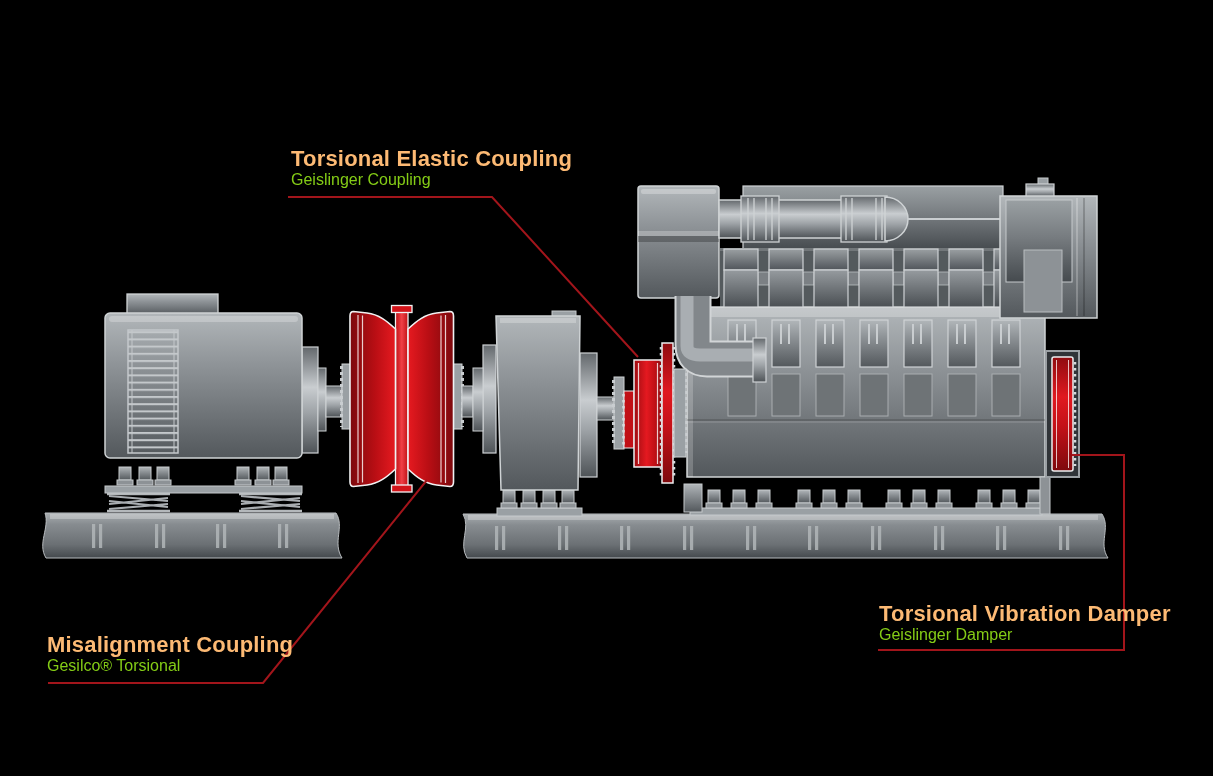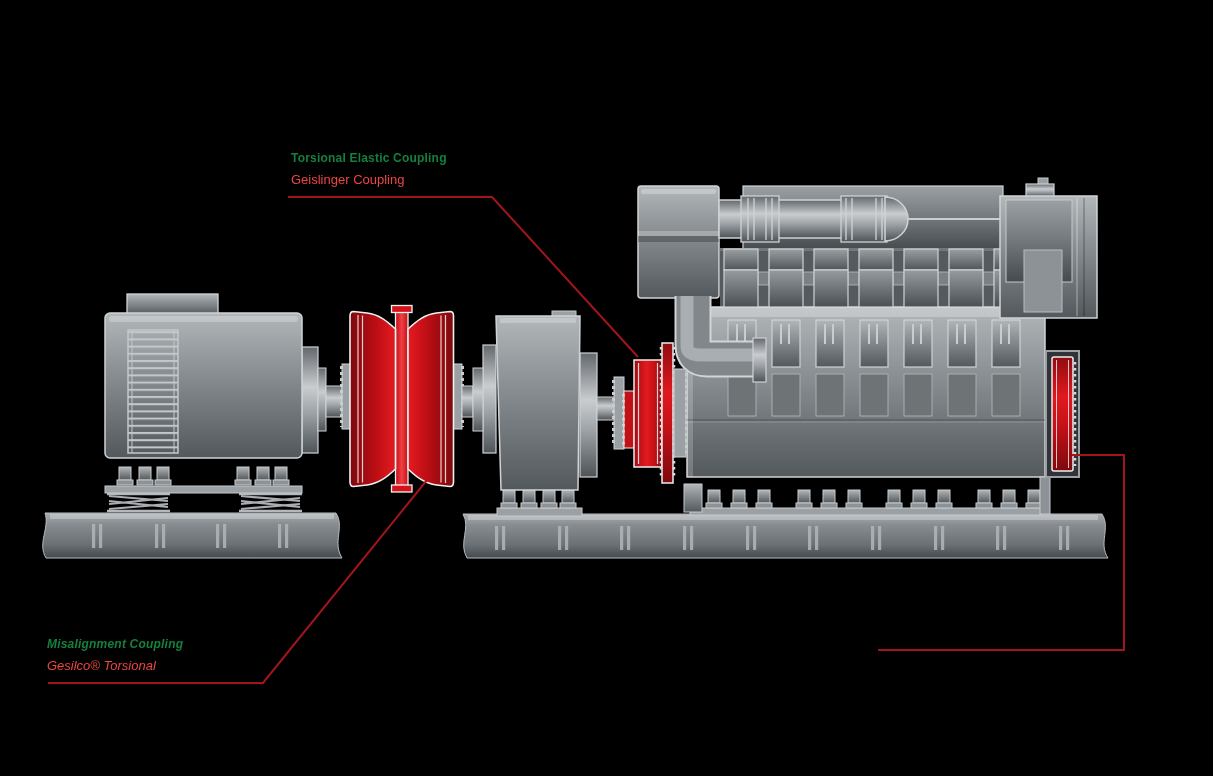--- a/index.html
+++ b/index.html
@@ -1,21 +1,21 @@
 <!DOCTYPE html>
 <html><head>
 <meta charset="utf-8">
 <style>
   html,body{margin:0;padding:0;background:#000;}
   .stage{position:relative;width:1213px;height:776px;background:#000;overflow:hidden;
          font-family:"Liberation Sans",sans-serif;}
   .stage svg{position:absolute;left:0;top:0;}
   .label{position:absolute;line-height:21px;white-space:nowrap;}
-  .label .t{font-weight:bold;font-size:12px;color:#15803d;letter-spacing:.2px;}
-  .label .s{font-size:13px;color:#ef4444;}
+  .label .t{font-weight:bold;font-size:22px;color:#fdba74;letter-spacing:.2px;}
+  .label .s{font-size:16px;color:#84cc16;}
 </style>
 </head>
 <body>
 
 <div class="stage">
 <svg width="1213" height="776" viewBox="0 0 1213 776">
   <defs>
     <linearGradient id="mV" x1="0" y1="0" x2="0" y2="1">
       <stop offset="0" stop-color="#b2b7ba"></stop>
           <stop offset=".35" stop-color="#8f9498"></stop>
@@ -307,18 +307,22 @@
     <polyline points="427,480 263,683 48,683" stroke="#a2151b"></polyline>
     <polyline points="1072,455 1124,455 1124,650 878,650" stroke="#a2151b"></polyline>
   </g>
 </svg>
 
   <div class="label" style="left:291px;top:148px;">
     <div class="t">Torsional Elastic Coupling</div>
     <div class="s">Geislinger Coupling</div>
   </div>
 
-  <div class="label" style="left:47px;top:634px;font-style:italic;">
+  <div class="label" style="left:47px;top:634px;">
     <div class="t">Misalignment Coupling</div>
     <div class="s">Gesilco® Torsional</div>
   </div>
 
+  <div class="label" style="left:879px;top:603px;">
+    <div class="t">Torsional Vibration Damper</div>
+    <div class="s">Geislinger Damper</div>
+  </div>
 </div>
 
 </body></html>

